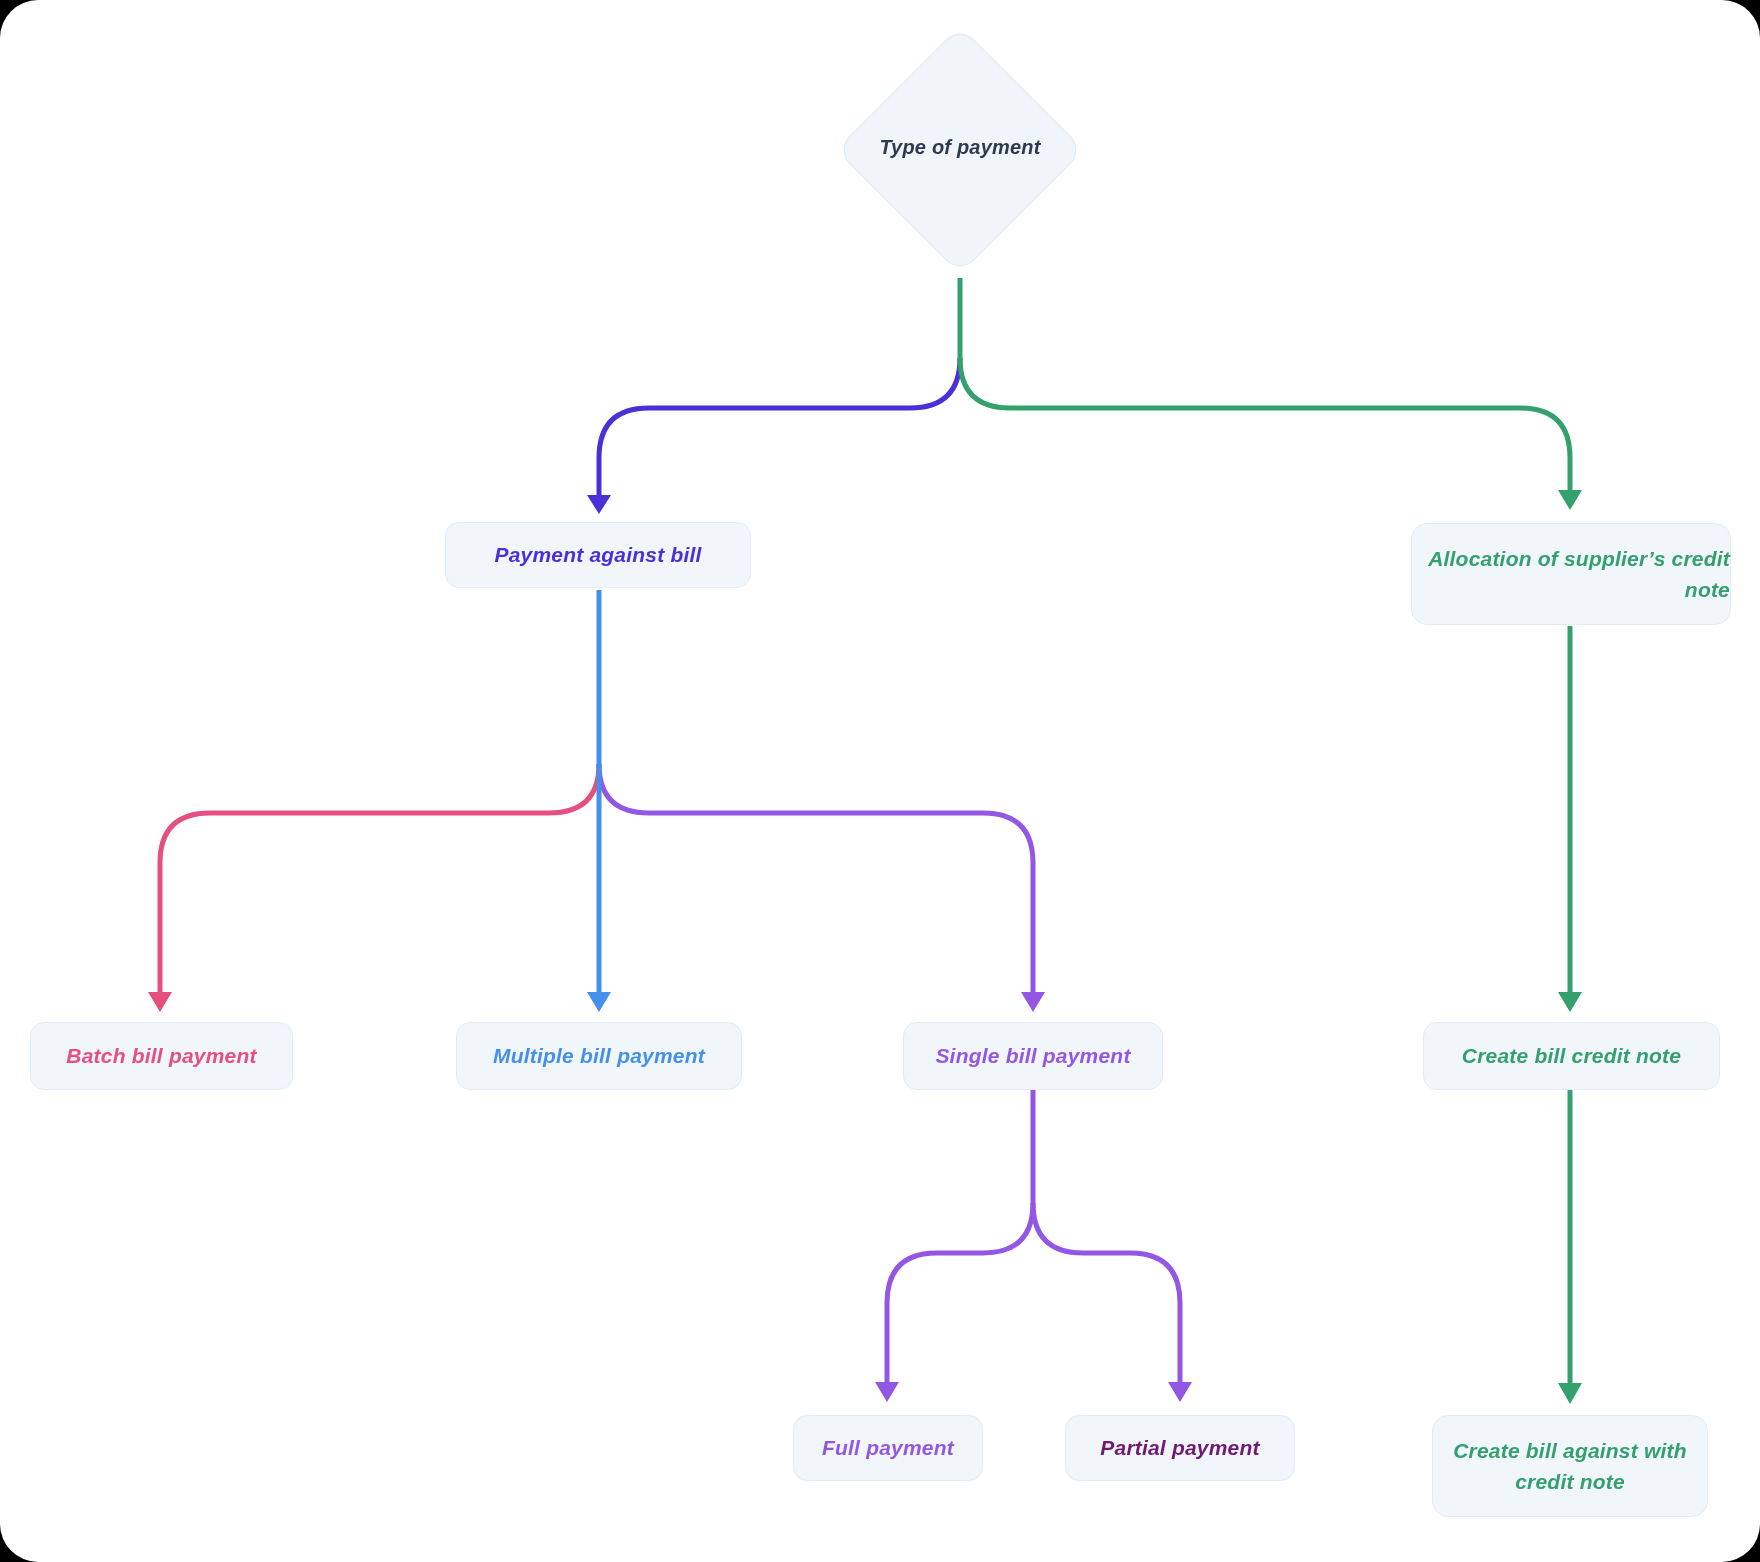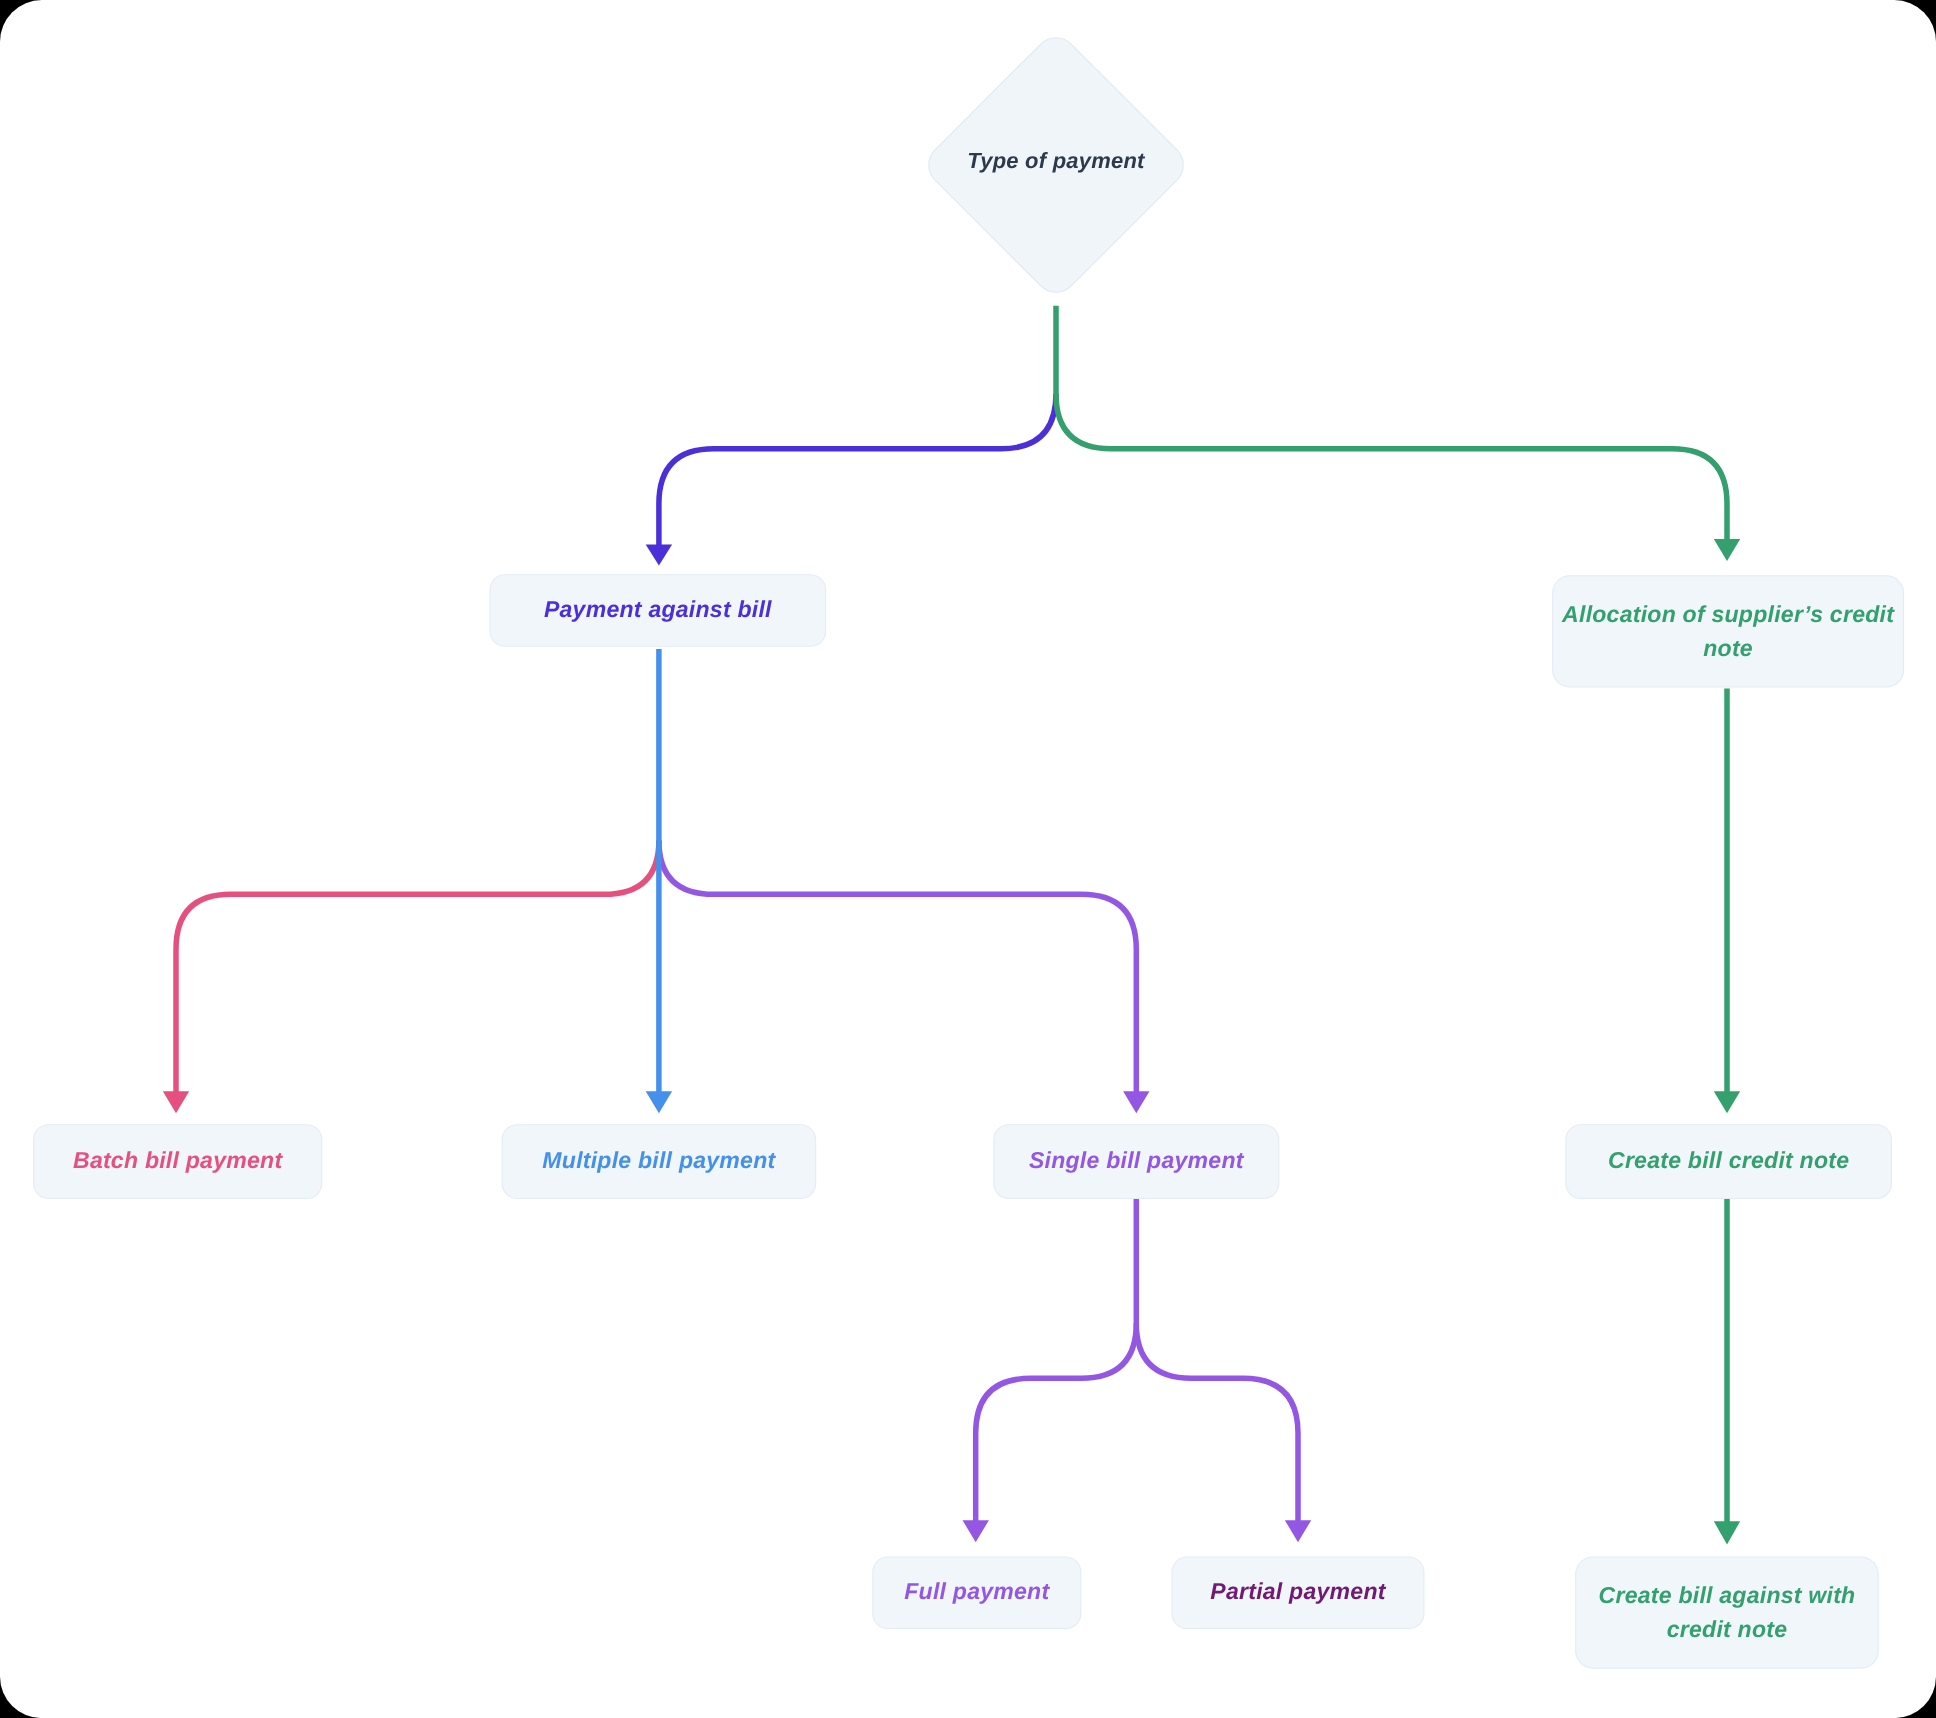--- a/index.html
+++ b/index.html
@@ -65,21 +65,21 @@
   <div class="diamond"></div>
   <div class="diamond-label">
     <span style="color: rgb(45, 58, 77);">Type of payment</span>
   </div>
 
   <div class="node" style="left:445px;top:522px;width:306px;height:66px">
     <span style="color: rgb(75, 47, 216);">Payment against bill</span>
   </div>
 
   <div class="node two-line" style="left:1411px;top:523px;width:320px;height:102px">
-    <span style="color: rgb(51, 160, 110);">Allocation of supplier’s credit note</span>
+    <span style="color: rgb(51, 160, 110); text-align: right;">Allocation of supplier’s credit note</span>
   </div>
 
   <div class="node" style="left:30px;top:1022px;width:263px;height:68px">
     <span style="color: rgb(230, 80, 127); text-align: center;">Batch bill payment</span>
   </div>
 
   <div class="node" style="left:456px;top:1022px;width:286px;height:68px">
     <span style="color: rgb(69, 144, 234);">Multiple bill payment</span>
   </div>
 

